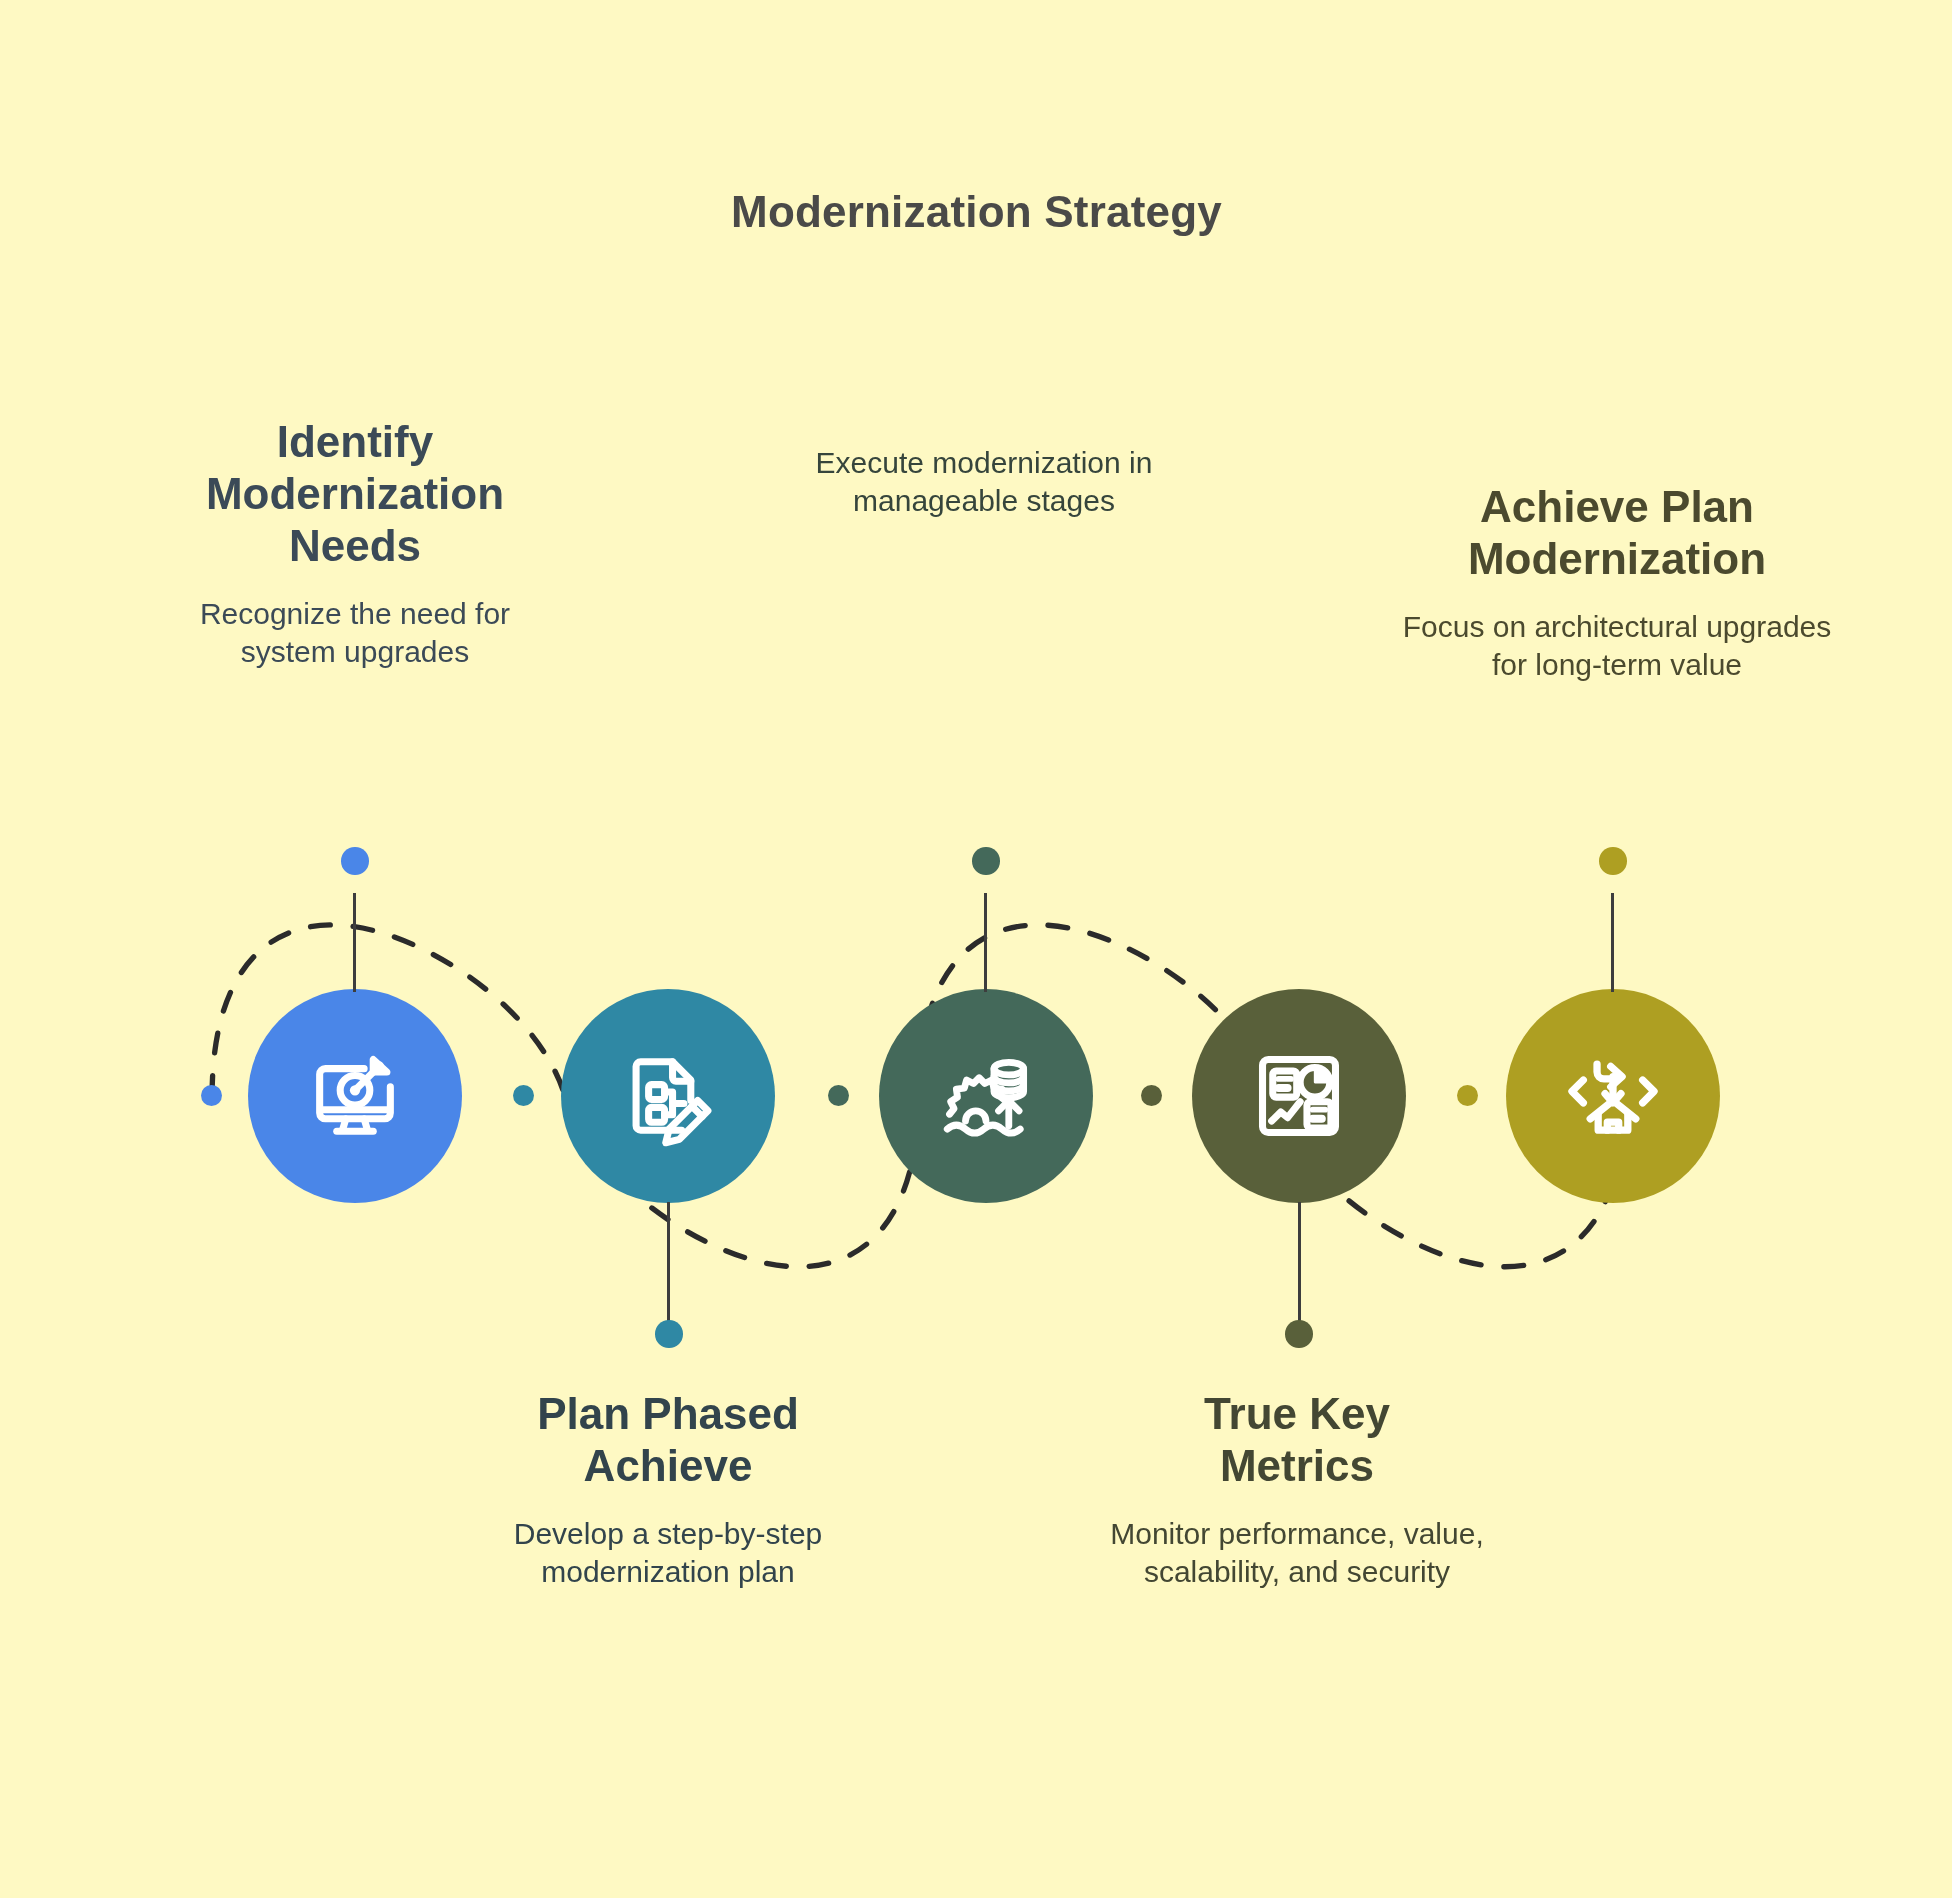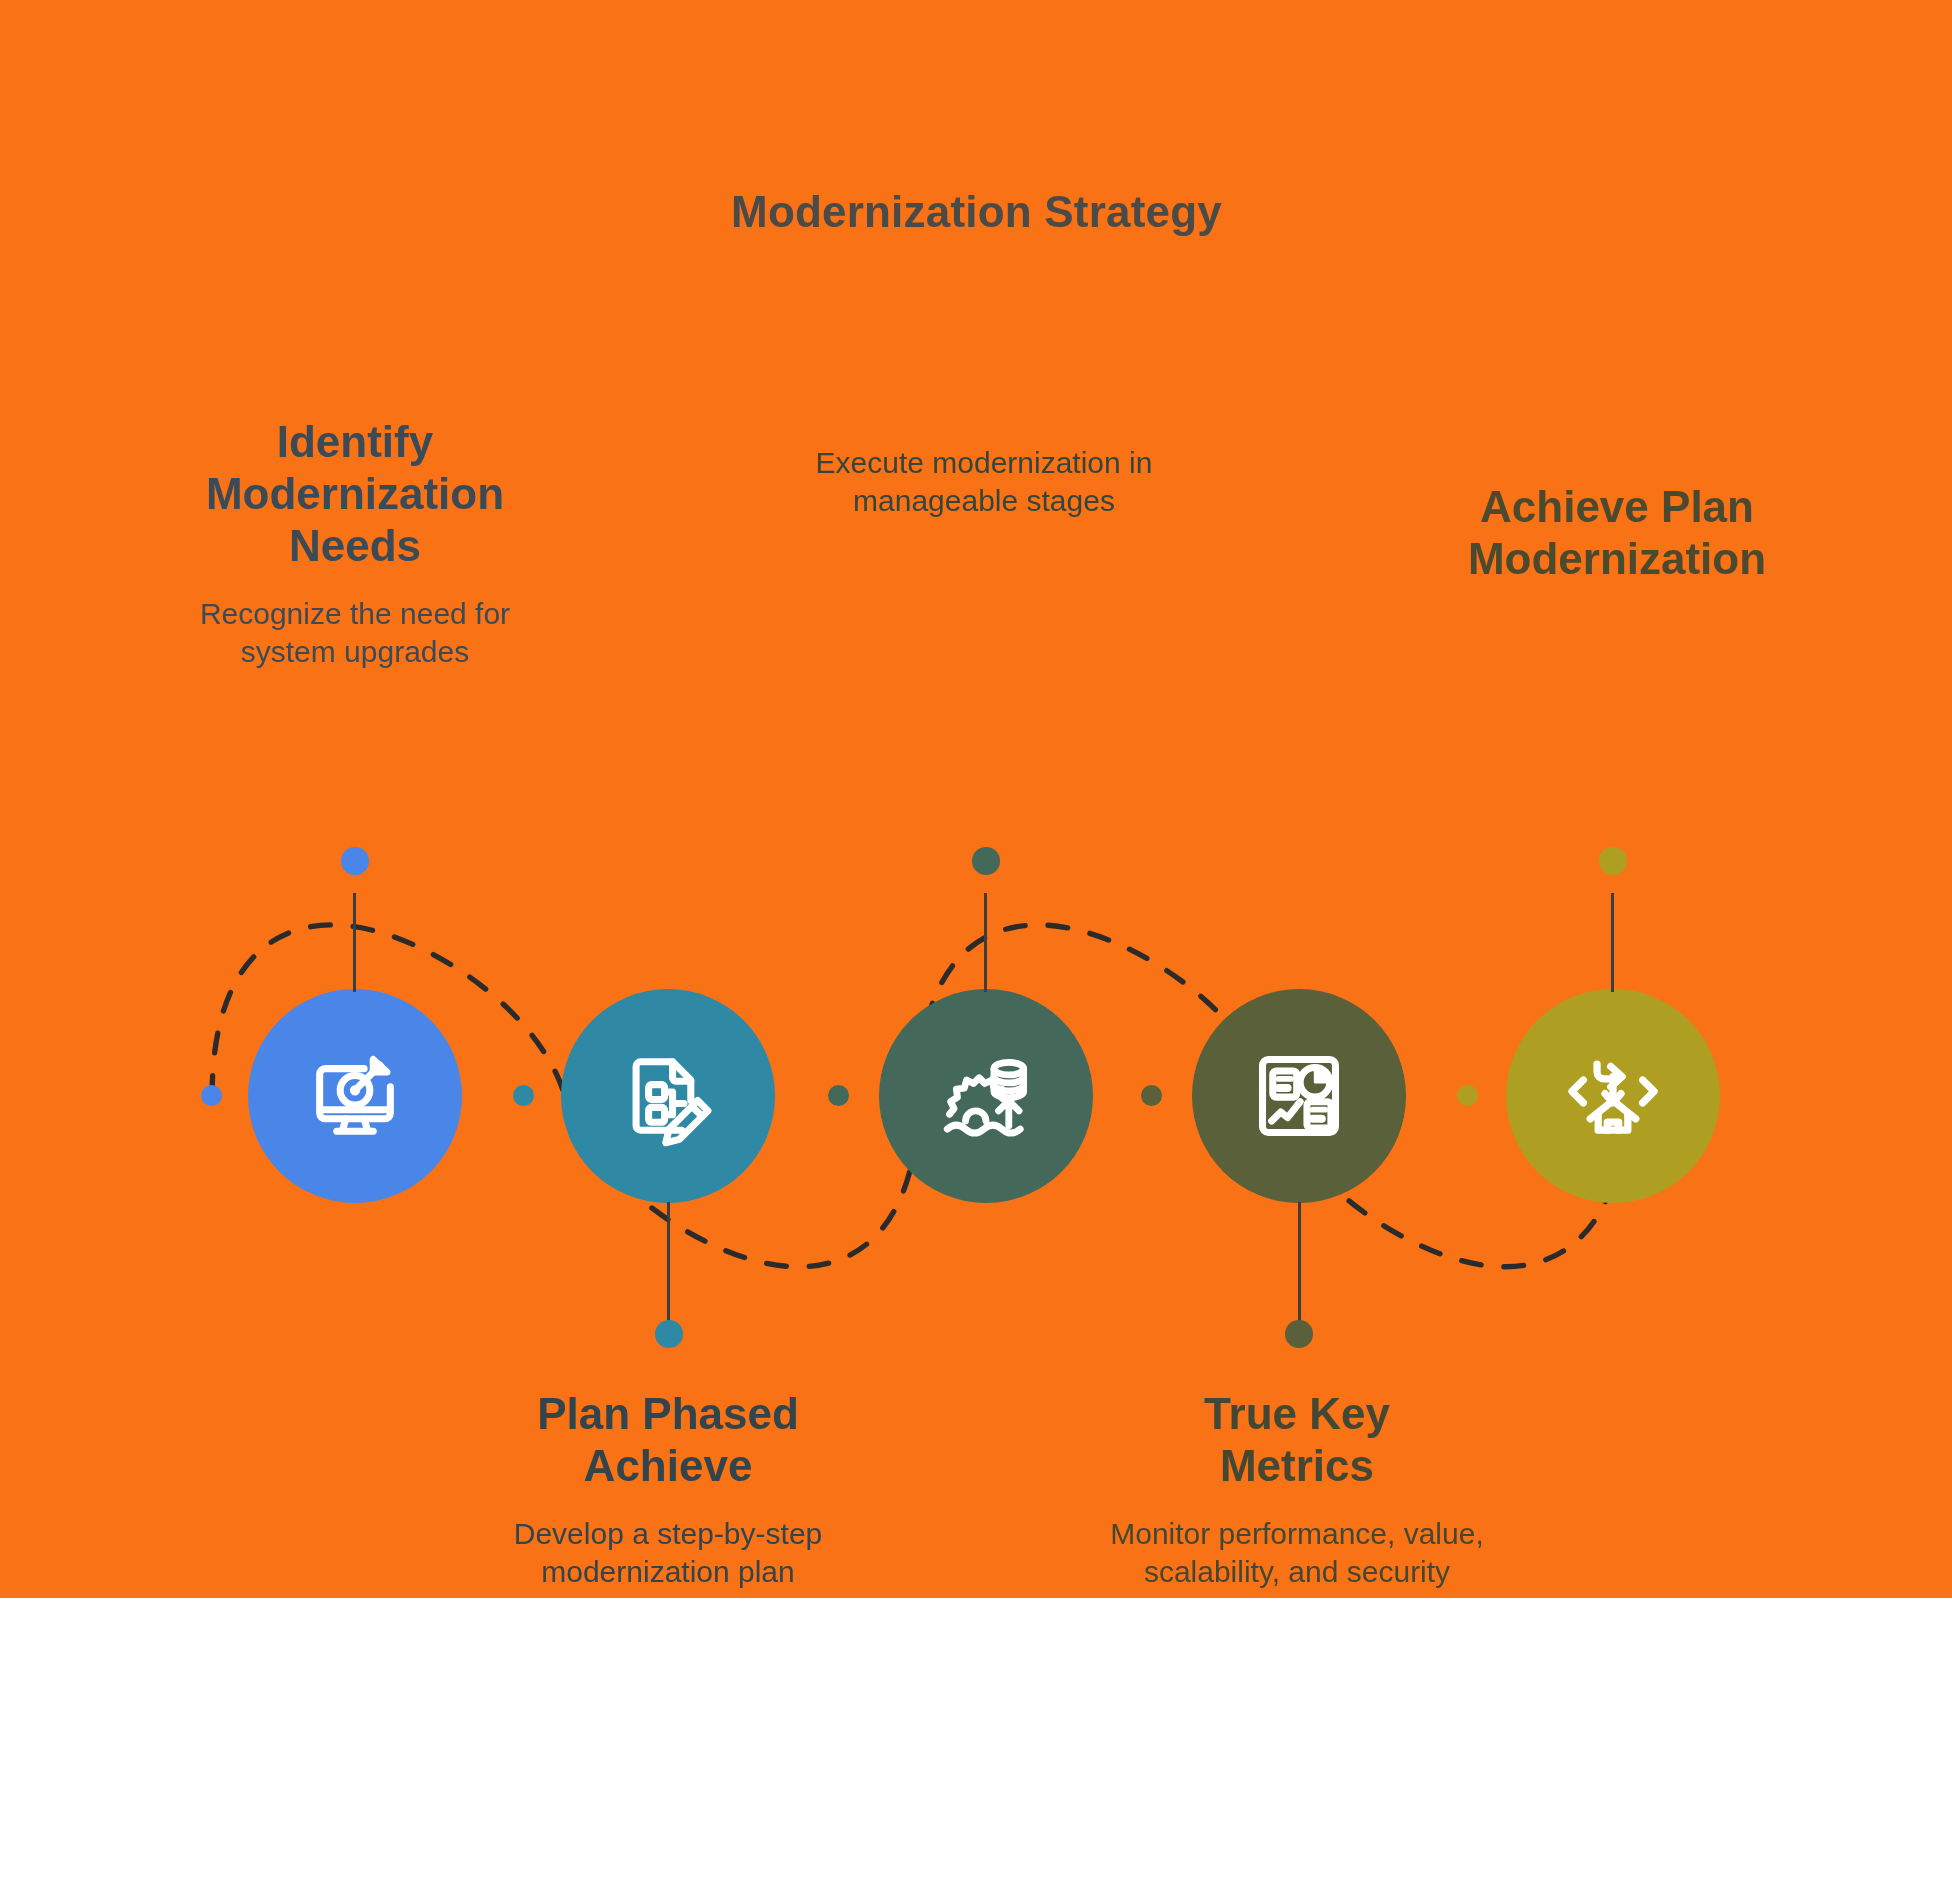--- a/index.html
+++ b/index.html
@@ -6,22 +6,22 @@
   html, body {
     width: 1953px;
     height: 1898px;
     background: #ffffff;
     font-family: "Liberation Sans", sans-serif;
     overflow: hidden;
   }
   #stage {
     position: relative;
     width: 1953px;
-    height: 1598px;
-    background: #f97316;
+    height: 1898px;
+    background: #fef9c3;
   }
 
   
   #chart-title {
     position: absolute;
     top: 187px;
     left: 0;
     width: 1953px;
     text-align: center;
     font-size: 44px;
@@ -254,16 +254,17 @@
   </div>
 
   <div class="stem" style="left:1611px; top:893px; height:99px;"></div>
   <div class="stem-dot" style="left:1599px; top:847px; background:#ae9f22;"></div>
 
   <div class="label-block" style="left:1388px; top:481px; width:458px;">
     <div class="label-title" style="color:#4b4a2e;">
       <span>Achieve Plan</span><br>
       <span>Modernization</span>
     </div>
+    <div class="label-desc" style="color:#4b4a2e; padding:0 7.6px;">Focus on architectural upgrades for long-term value</div>
   </div>
 
 </div>
 
 
 </body></html>

